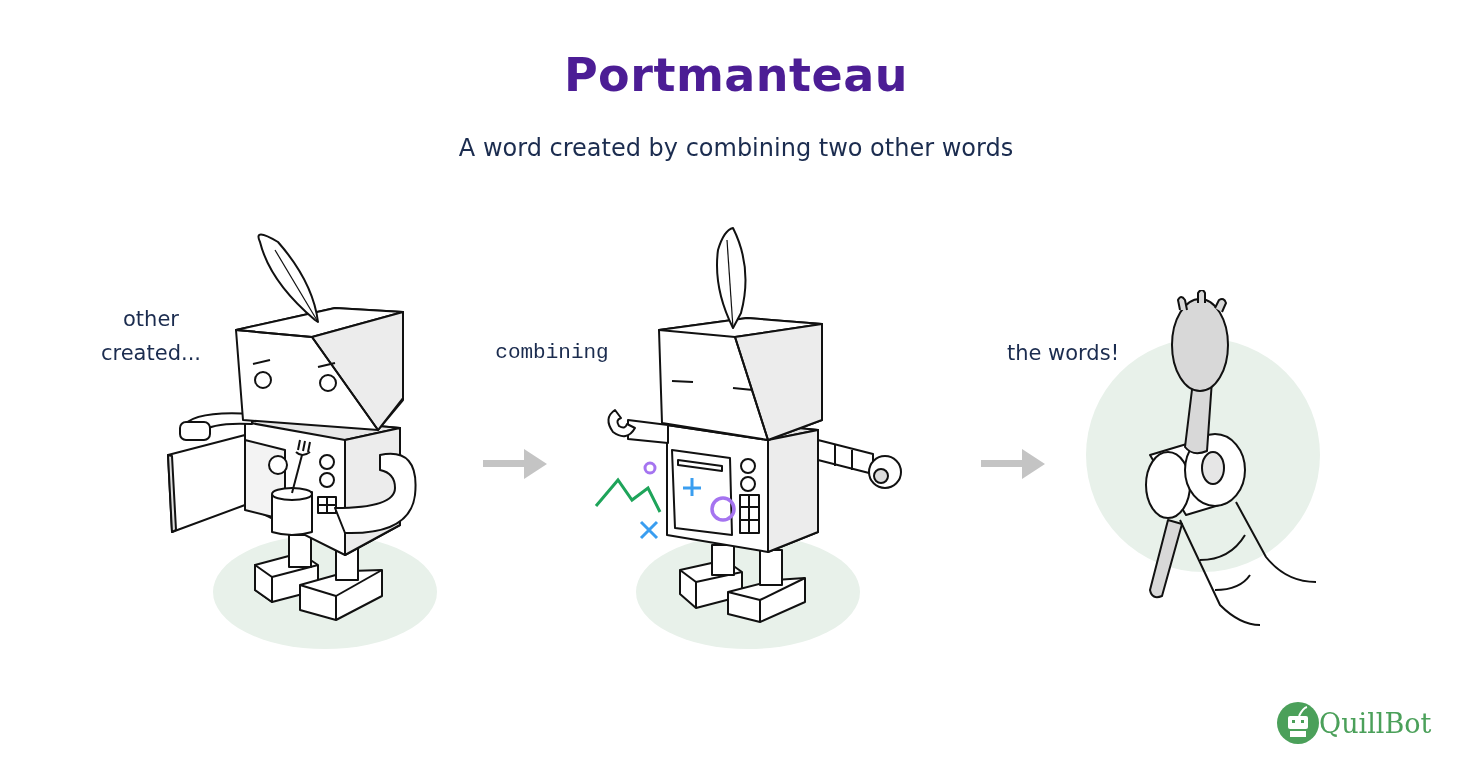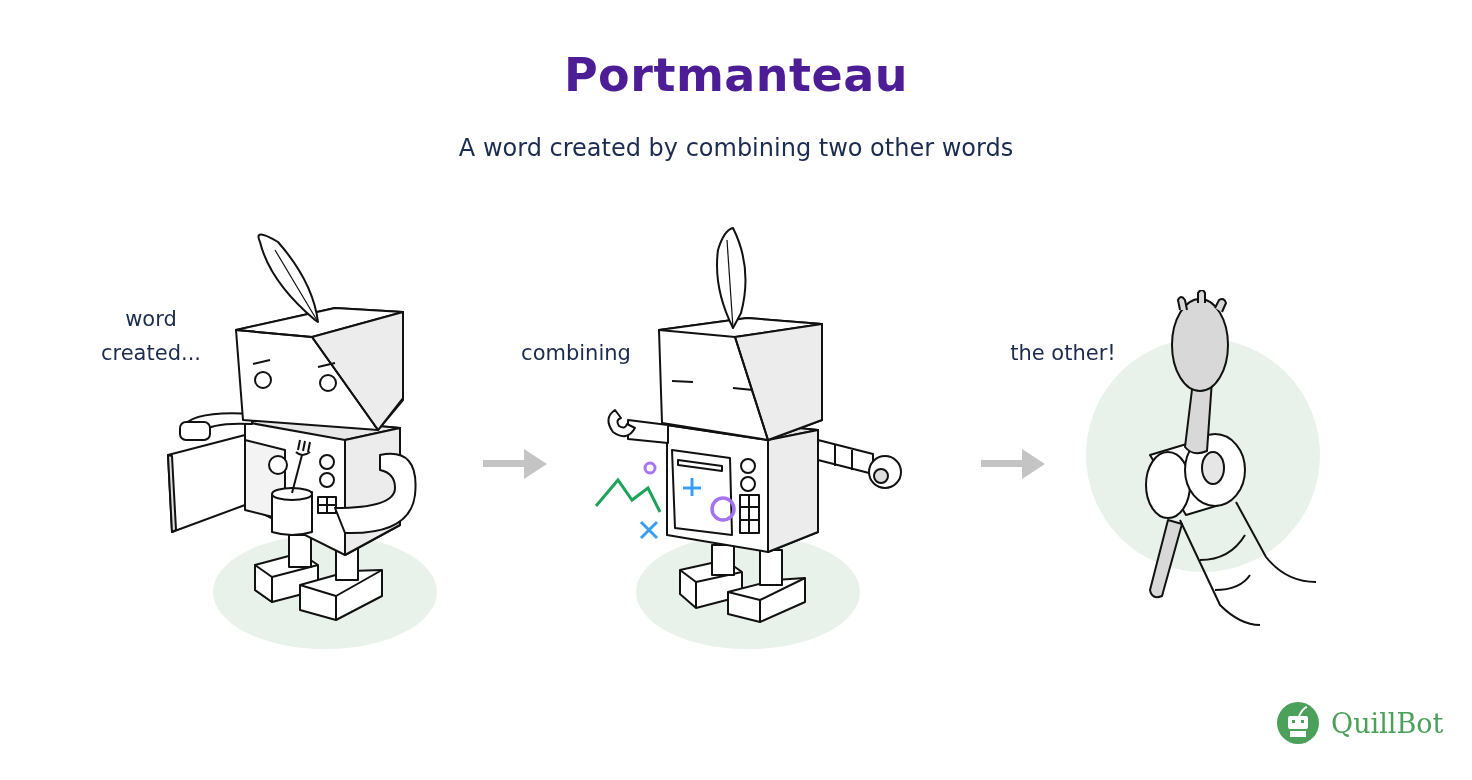--- a/index.html
+++ b/index.html
@@ -3,30 +3,30 @@
 <meta charset="utf-8">
 <style>
   html, body { margin: 0; padding: 0; background: #ffffff; }
   body { width: 1472px; height: 780px; position: relative; overflow: hidden; font-family: "DejaVu Sans", sans-serif; }
   .title { position: absolute; left: 0; width: 1472px; top: 48px; text-align: center; font-size: 46px; font-weight: bold; color: #4c1d95; letter-spacing: 0.5px; }
   .subtitle { position: absolute; left: 0; width: 1472px; top: 134px; text-align: center; font-size: 24px; color: #1b2c4f; }
   .caption { position: absolute; font-size: 21px; color: #1b2c4f; text-align: center; line-height: 34px; }
   .ill { position: absolute; }
   .arrow { position: absolute; }
   .logo { position: absolute; left: 1277px; top: 702px; display: flex; align-items: center; }
-  .logo-text { font-family: "DejaVu Serif", serif; font-size: 27px; color: #4ba05a; margin-left: 12px; }
+  .logo-text { font-family: "DejaVu Serif", serif; font-size: 27px; color: #4ba05a; margin-left: 0; }
 </style>
 </head>
 <body>
 
 <div class="title">Portmanteau</div>
 <div class="subtitle">A word created by combining two other words</div>
 
 <div class="caption" style="left:88px; top:302px; width:126px;">
-  <div>word</div>
+  <div>other</div>
   <div>created...</div>
 </div>
 
 <svg class="ill" style="left:150px; top:225px;" width="300" height="430" viewBox="150 225 300 430">
   <ellipse cx="325" cy="592" rx="112" ry="57" fill="#e8f1ea"></ellipse>
   <g stroke="#111" stroke-width="2" stroke-linejoin="round" fill="#fff">
 
     <polygon points="255,565 300,553 318,565 318,590 272,602 255,590"></polygon>
     <polygon points="255,565 272,577 272,602 255,590" fill="#fff"></polygon>
     <polygon points="300,585 350,571 382,570 382,596 336,620 300,610"></polygon>
@@ -78,21 +78,21 @@
     <path d="M318,322 q-5,-40 -40,-80 q-25,-15 -18,0 q10,40 55,78 z" fill="#fff"></path>
     <line x1="318" y1="322" x2="275" y2="250" stroke-width="1.2"></line>
   </g>
 </svg>
 
 <svg class="arrow" style="left:483px; top:447px;" width="66" height="34" viewBox="0 0 66 34">
   <rect x="0" y="13" width="42" height="7" fill="#c4c4c4"></rect>
   <polygon points="41,2 64,17 41,32" fill="#c4c4c4"></polygon>
 </svg>
 
-<div class="caption" style="left:508px; top:336px; width:136px;">combining</div>
+<div class="caption" style="left:484px; top:336px; width:136px;font-family:Liberation Mono, monospace;">combining</div>
 
 <svg class="ill" style="left:590px; top:222px;" width="320" height="430" viewBox="590 222 320 430">
   <ellipse cx="748" cy="592" rx="112" ry="57" fill="#e8f1ea"></ellipse>
   <g stroke="#111" stroke-width="2" stroke-linejoin="round" fill="#fff">
 
     <polygon points="680,570 725,560 742,572 742,596 696,608 680,594"></polygon>
     <line x1="680" y1="570" x2="696" y2="582"></line>
       <line x1="696" y1="582" x2="742" y2="572"></line>
       <line x1="696" y1="582" x2="696" y2="608"></line>
     <polygon points="728,592 775,580 805,578 805,602 760,622 728,614"></polygon>
@@ -141,21 +141,21 @@
   <path d="M692,478 v18 M683,488 h18" stroke="#3a9ef0" stroke-width="3"></path>
   <circle cx="723" cy="509" r="11" fill="none" stroke="#a574f0" stroke-width="3.5"></circle>
   <path d="M641,522 l16,16 M657,522 l-16,16" stroke="#3a9ef0" stroke-width="3"></path>
 </svg>
 
 <svg class="arrow" style="left:981px; top:447px;" width="66" height="34" viewBox="0 0 66 34">
   <rect x="0" y="13" width="42" height="7" fill="#c4c4c4"></rect>
   <polygon points="41,2 64,17 41,32" fill="#c4c4c4"></polygon>
 </svg>
 
-<div class="caption" style="left:1000px; top:336px; width:126px;">the other!</div>
+<div class="caption" style="left:1000px; top:336px; width:126px;">the words!</div>
 
 <svg class="ill" style="left:1080px; top:290px;" width="260" height="350" viewBox="1080 290 260 350">
   <circle cx="1203" cy="455" r="117" fill="#e8f1ea"></circle>
   <g stroke="#111" stroke-width="2" stroke-linejoin="round">
 
     <path d="M1168,520 l-18,70 q2,10 12,6 l20,-72 z" fill="#d8d8d8"></path>
 
     <path d="M1180,520 l40,85 q20,20 40,20 M1236,502 l30,55 q20,25 50,25" fill="none" stroke="#111"></path>
     <path d="M1200,560 q30,0 45,-25 M1215,590 q25,0 35,-15" fill="none" stroke="#111"></path>
 

